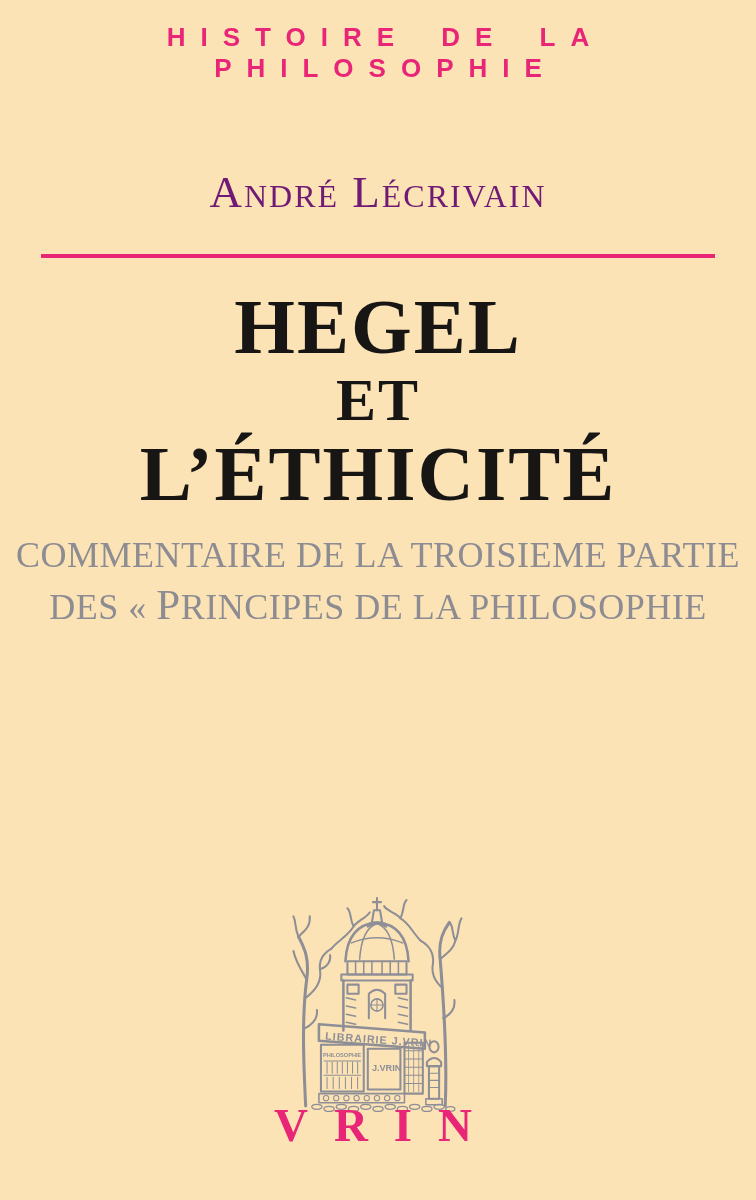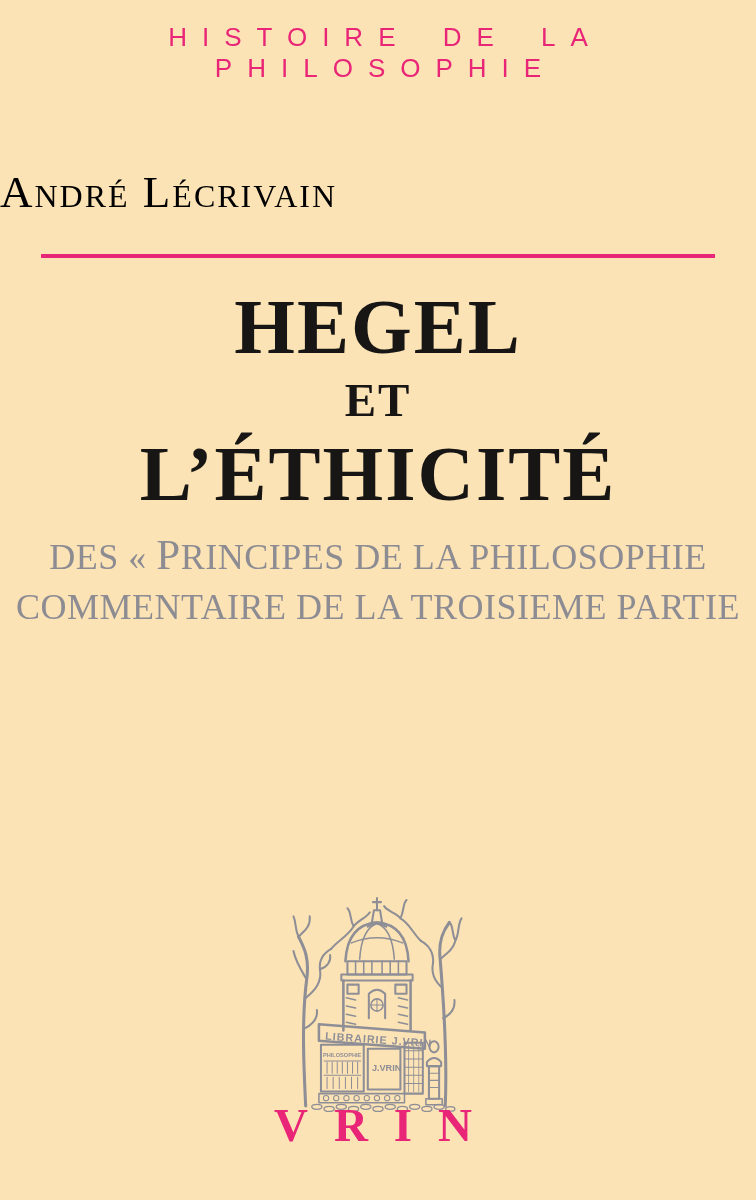--- a/index.html
+++ b/index.html
@@ -16,44 +16,45 @@
     width:756px;height:1200px;
     margin:0 auto;
     background:var(--bg);
     overflow:hidden;
     font-family:"Liberation Serif", serif;
   }
   .series-banner{
     position:absolute;top:22px;left:0;width:100%;
     text-align:center;
     font-family:"Liberation Sans", sans-serif;
-    font-size:26px;font-weight:400;
+    font-size:26px;font-weight:700;
     letter-spacing:15px;padding-left:15px;
     word-spacing:10px;
     color:var(--accent);
   }
   .author{
     position:absolute;top:166px;left:0;width:100%;
+    text-align:center;
     font-variant:small-caps;
     font-size:45px;letter-spacing:2px;
-    color:#000000;
+    color:#701a75;
   }
   .rule{
     position:absolute;top:254px;left:50%;
     transform:translateX(-50%);
     width:674px;height:4px;
     background:var(--accent);
   }
   .title-block{
     position:absolute;top:282px;left:0;width:100%;
     text-align:center;color:var(--ink);
     font-weight:bold;
   }
   .title-line1{font-size:78px;line-height:90px;letter-spacing:2px;}
-  .title-line2{font-size:47px;line-height:56px;letter-spacing:2px;}
+  .title-line2{font-size:60px;line-height:56px;letter-spacing:2px;}
   .title-line3{font-size:78px;line-height:92px;letter-spacing:2px;}
   .subtitle{
     position:absolute;top:530px;left:0;width:100%;
     text-align:center;color:var(--muted);
     font-size:36px;line-height:50px;letter-spacing:0.5px;
   }
   .subtitle .big-initial{font-size:43px;}
   .logo-wrap{
     position:absolute;top:896px;left:50%;
     transform:translateX(-50%);
@@ -81,22 +82,22 @@
 
   <div class="rule"></div>
 
   <div class="title-block">
     <div class="title-line1">HEGEL</div>
     <div class="title-line2">ET</div>
     <div class="title-line3">L’ÉTHICITÉ</div>
   </div>
 
   <div class="subtitle">
+    <div>COMMENTAIRE DE LA TROISIEME PARTIE</div>
     <div><span>DES « </span><span class="big-initial">P</span><span>RINCIPES DE LA PHILOSOPHIE</span></div>
-    <div>COMMENTAIRE DE LA TROISIEME PARTIE</div>
   </div>
 
   <div class="logo-wrap">
     <svg viewBox="0 0 172 214">
 
       <g class="lg" stroke-width="3">
         <path d="M15,206 C13,165 11,120 16,82 C19,60 13,50 8,40"></path>
         <path d="M16,82 C10,72 5,64 3,54" stroke-width="2"></path>
         <path d="M8,40 C14,34 20,30 19,20 M8,40 C4,32 6,26 3,20" stroke-width="2"></path>
         <path d="M15,100 C25,92 31,84 29,72 C28,62 33,56 40,52" stroke-width="2"></path>

